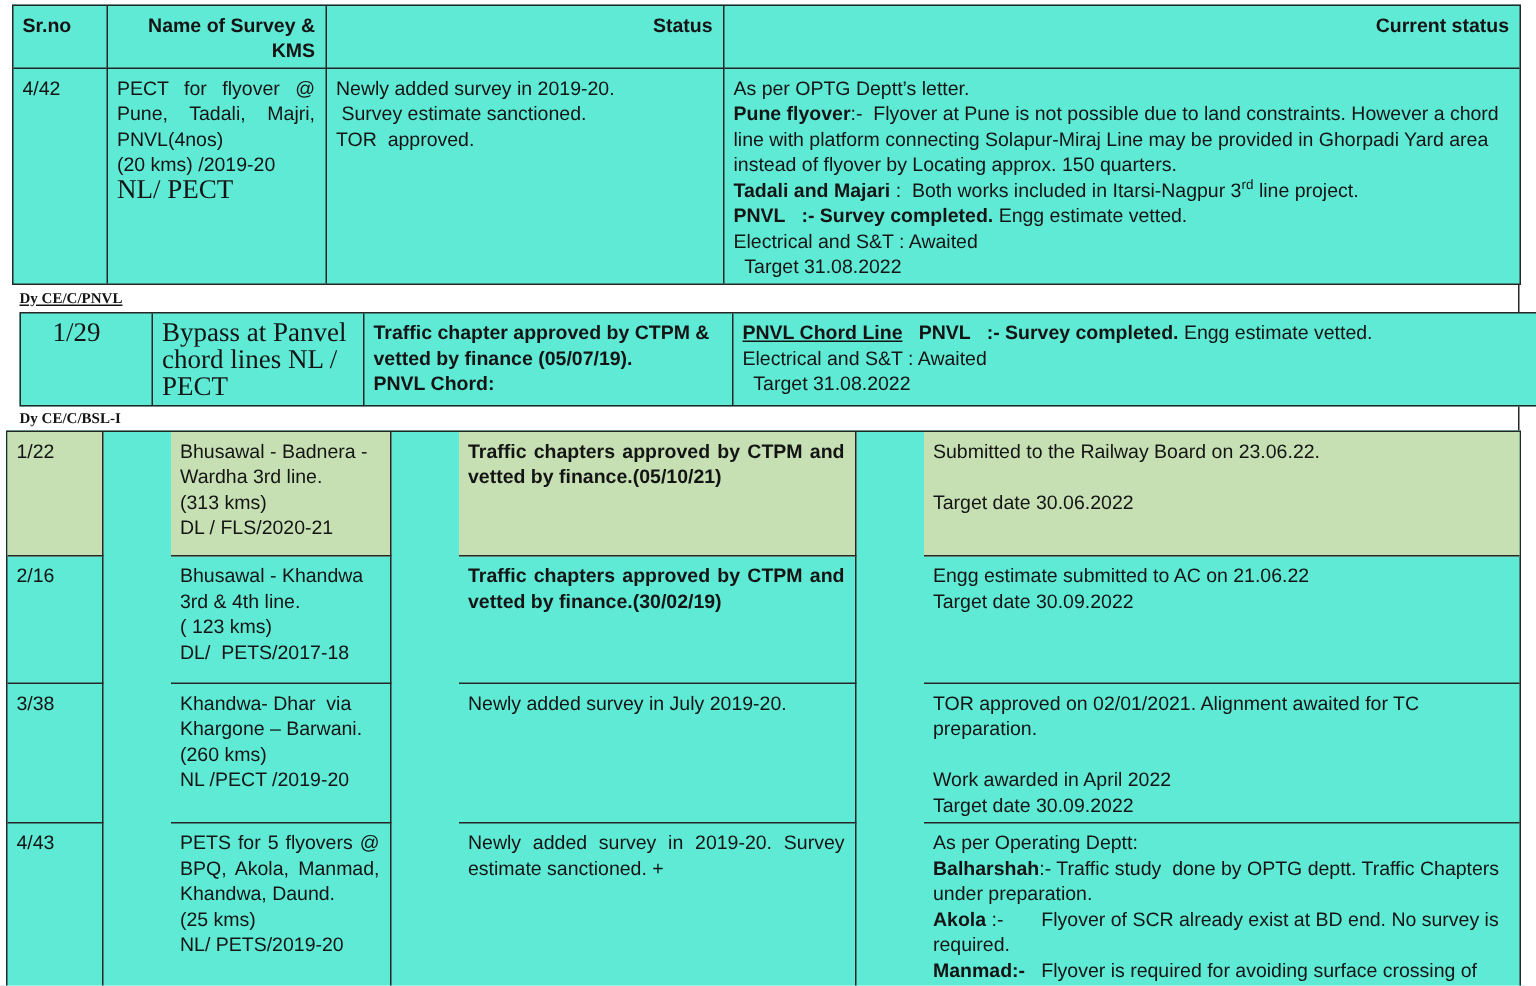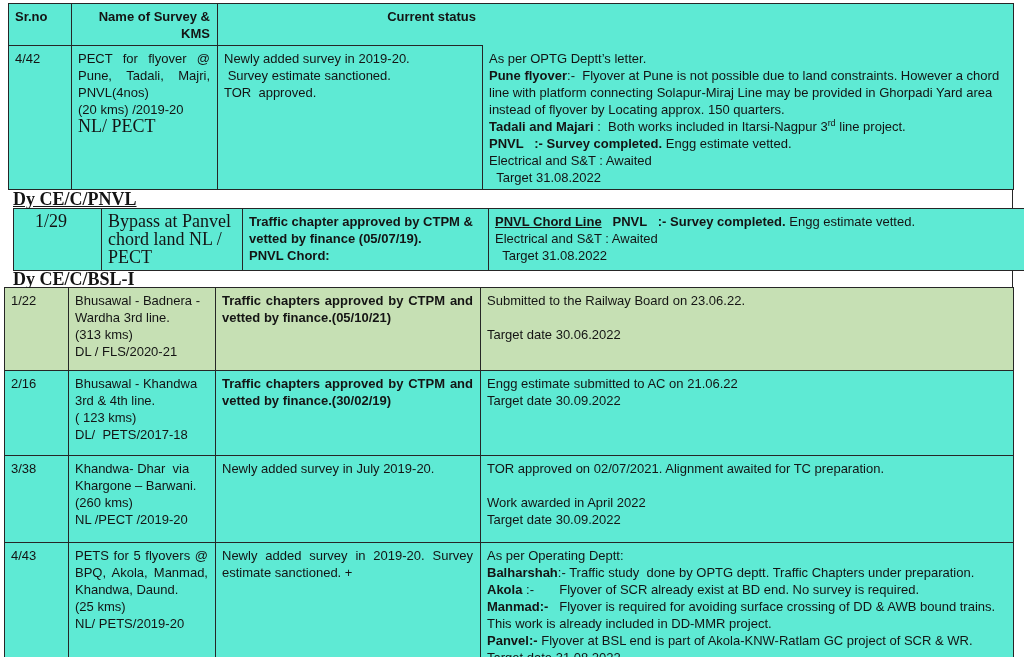--- a/index.html
+++ b/index.html
@@ -13,21 +13,21 @@
 
   
   .tbl { border:1px solid #262626; background:#5eead4; }
   .tbl-main { margin-left:8px;  width:1006px; }
   .tbl-pnvl { margin-left:13px; width:1023px;padding-left:15px;  }
   .tbl-bsl1 { margin-left:4px;  width:1010px; }
 
   .row { display:grid; }
   .tbl-main .row { grid-template-columns:63px 146px 265px auto; }
   .tbl-pnvl .row { grid-template-columns:73px 141px 246px auto; }
-  .tbl-bsl1 .row { grid-template-columns:64px 147px 265px auto; }
+  .tbl-bsl1 .row { grid-template-columns:64px 147px 265px auto;gap:45px; }
 
   .cell {
     border-right:1px solid #262626; border-bottom:1px solid #262626;
     padding:4px 7px 3px 6px; line-height:17px;
   }
   .row .cell:last-child { border-right:none; }
   .tbl .row:last-child .cell { border-bottom:none; }
 
   .row.hdr { min-height:27px; }
   .hdr .cell { font-weight:bold; text-align:right; padding-top:4px; }
@@ -48,34 +48,35 @@
   .u   { text-decoration:underline;text-align:center; }
   .sup { vertical-align:super; font-size:9px; line-height:0; }
   .serif { font-family:"Liberation Serif", serif; font-size:18px; }
 
   
   .label {
     display:flex; align-items:center;
     font-weight:bold; padding-left:13px; line-height:15px;
   }
   .label span { white-space:pre; }
-  .label.serif-lbl { font-family:"Liberation Serif", serif; font-size:18px; }
+  .label.serif-lbl { font-family:"Liberation Serif", serif; font-size:10px; }
   .label.underline-lbl span { text-decoration:underline; }
   .label.right-edge { width:1013px; border-right:1px solid #262626; }
   #lbl-pnvl { height:18px; }
   #lbl-bsl1 { height:16px; }
 </style>
 </head>
 <body>
 
 <div id="doc">
     <div class="tbl tbl-main">
       <div class="row hdr">
         <div class="cell c-sr"><span>Sr.no</span></div>
         <div class="cell c-name"><span>Name of Survey &amp; KMS</span></div>
+        <div class="cell c-status"><span>Status</span></div>
         <div class="cell c-current"><span>Current status</span></div>
       </div>
       <div class="row body r0">
         <div class="cell c-sr">
           <div class="p"><span>4/42</span></div>
         </div>
         <div class="cell c-name justify">
           <div class="p"><span>PECT for flyover @ Pune, Tadali, Majri, PNVL(4nos)</span></div>
           <div class="p"><span>(20 kms) /2019-20</span></div>
           <div class="p"><span class="serif">NL/ PECT</span></div>
@@ -97,21 +98,21 @@
     </div>
     <div class="label serif-lbl underline-lbl right-edge" id="lbl-pnvl">
       <span>Dy CE/C/PNVL</span>
     </div>
     <div class="tbl tbl-pnvl">
       <div class="row body r0">
         <div class="cell c-sr">
           <div class="p"><span class="serif">1/29</span></div>
         </div>
         <div class="cell c-name">
-          <div class="p"><span class="serif">Bypass at Panvel chord land NL / PECT</span></div>
+          <div class="p"><span class="serif">Bypass at Panvel chord lines NL / PECT</span></div>
         </div>
         <div class="cell c-status">
           <div class="p"><span class="b">Traffic chapter approved by CTPM &amp; vetted by finance (05/07/19).</span></div>
           <div class="p"><span class="b">PNVL Chord:</span></div>
         </div>
         <div class="cell c-current">
           <div class="p"><span class="b u">PNVL Chord Line</span><span>   </span><span class="b">PNVL   :- Survey completed.</span><span> Engg estimate vetted.</span></div>
           <div class="p"><span>Electrical and S&amp;T : Awaited</span></div>
           <div class="p"><span>  Target 31.08.2022</span></div>
         </div>
@@ -162,21 +163,21 @@
         </div>
         <div class="cell c-name">
           <div class="p"><span>Khandwa- Dhar  via Khargone – Barwani.</span></div>
           <div class="p"><span>(260 kms)</span></div>
           <div class="p"><span>NL /PECT /2019-20</span></div>
         </div>
         <div class="cell c-status">
           <div class="p"><span>Newly added survey in July 2019-20.</span></div>
         </div>
         <div class="cell c-current">
-          <div class="p"><span>TOR approved on 02/07/2021. Alignment awaited for TC preparation.</span></div>
+          <div class="p"><span>TOR approved on 02/01/2021. Alignment awaited for TC preparation.</span></div>
           <div class="p"><span> </span></div>
           <div class="p"><span>Work awarded in April 2022</span></div>
           <div class="p"><span>Target date 30.09.2022</span></div>
         </div>
       </div>
       <div class="row body r3">
         <div class="cell c-sr">
           <div class="p"><span>4/43</span></div>
         </div>
         <div class="cell c-name justify">

